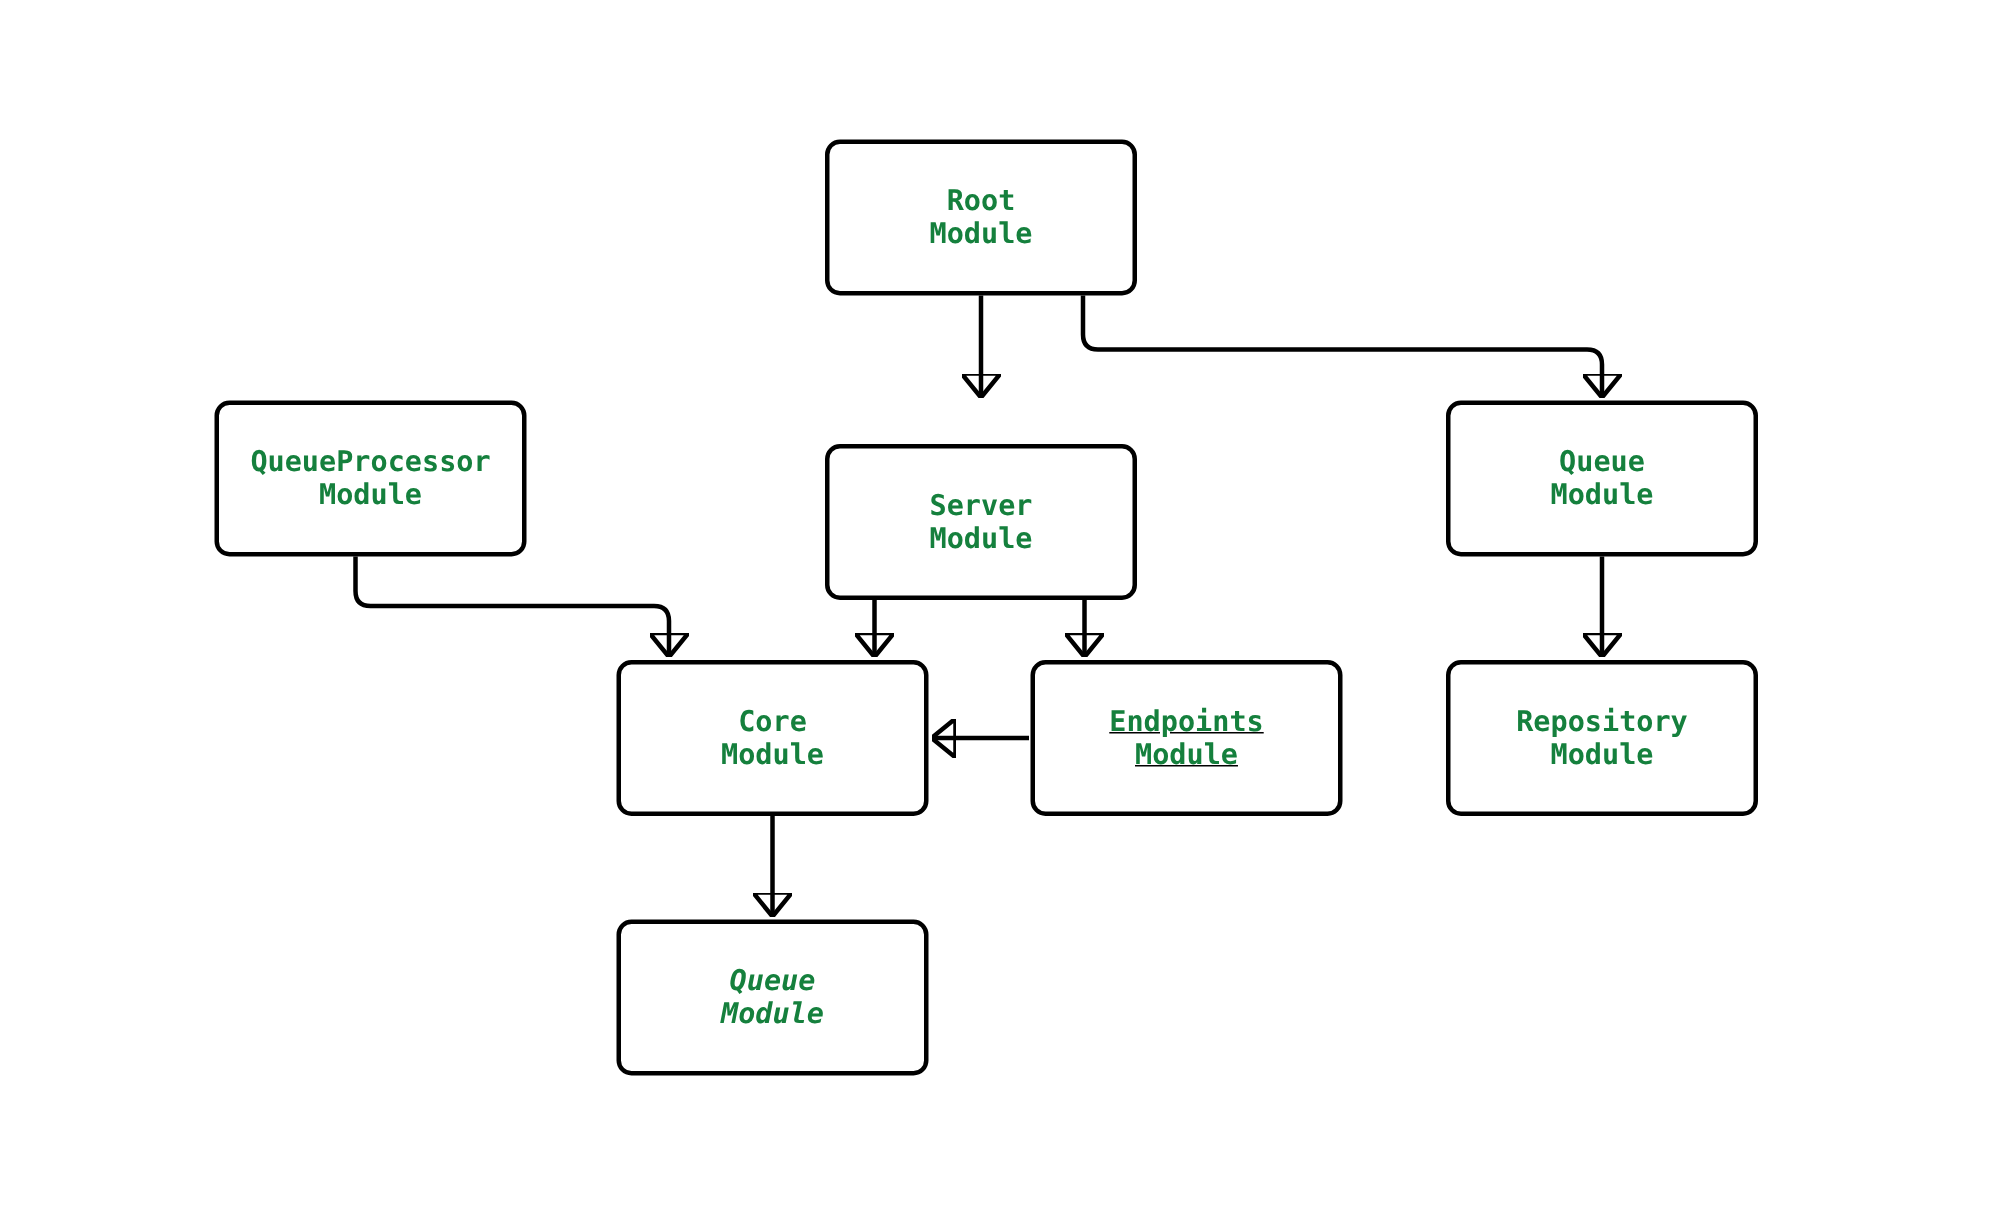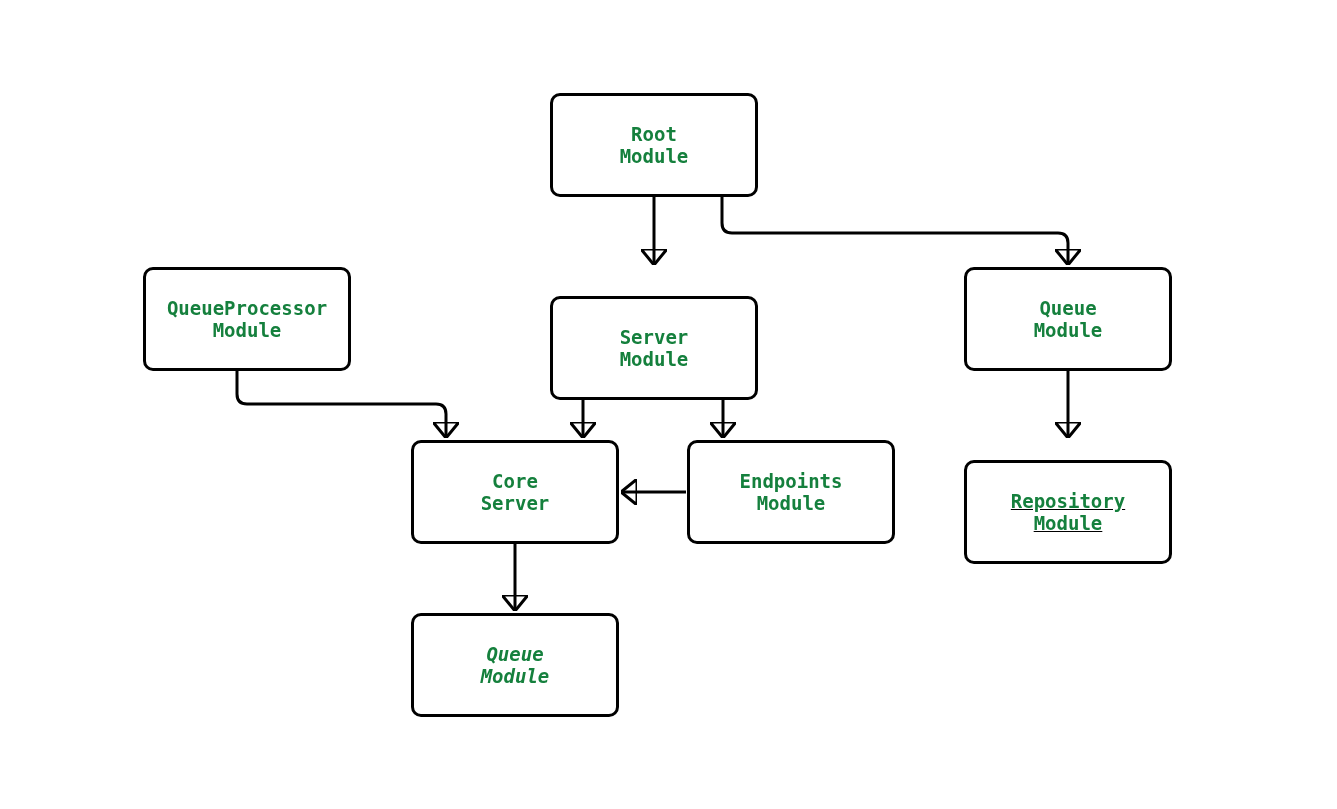--- a/index.html
+++ b/index.html
@@ -92,29 +92,29 @@
 Module</span>
   </div>
 
   <div class="node" style="left:964px; top:267px;">
     <span class="node-label">Queue
 Module</span>
   </div>
 
   <div class="node" style="left:411px; top:440px;">
     <span class="node-label">Core
-Server</span>
+Module</span>
   </div>
 
-  <div class="node" style="left:687px; top:440px;">
+  <div class="node" style="left:687px; top:440px;text-decoration:underline;">
     <span class="node-label">Endpoints
 Module</span>
   </div>
 
-  <div class="node" style="left:964px; top:460px;text-decoration:underline;">
+  <div class="node" style="left:964px; top:440px;">
     <span class="node-label">Repository
 Module</span>
   </div>
 
   <div class="node" style="left:411px; top:613px;font-style:italic;">
     <span class="node-label">Queue
 Module</span>
   </div>
 
 </div>

